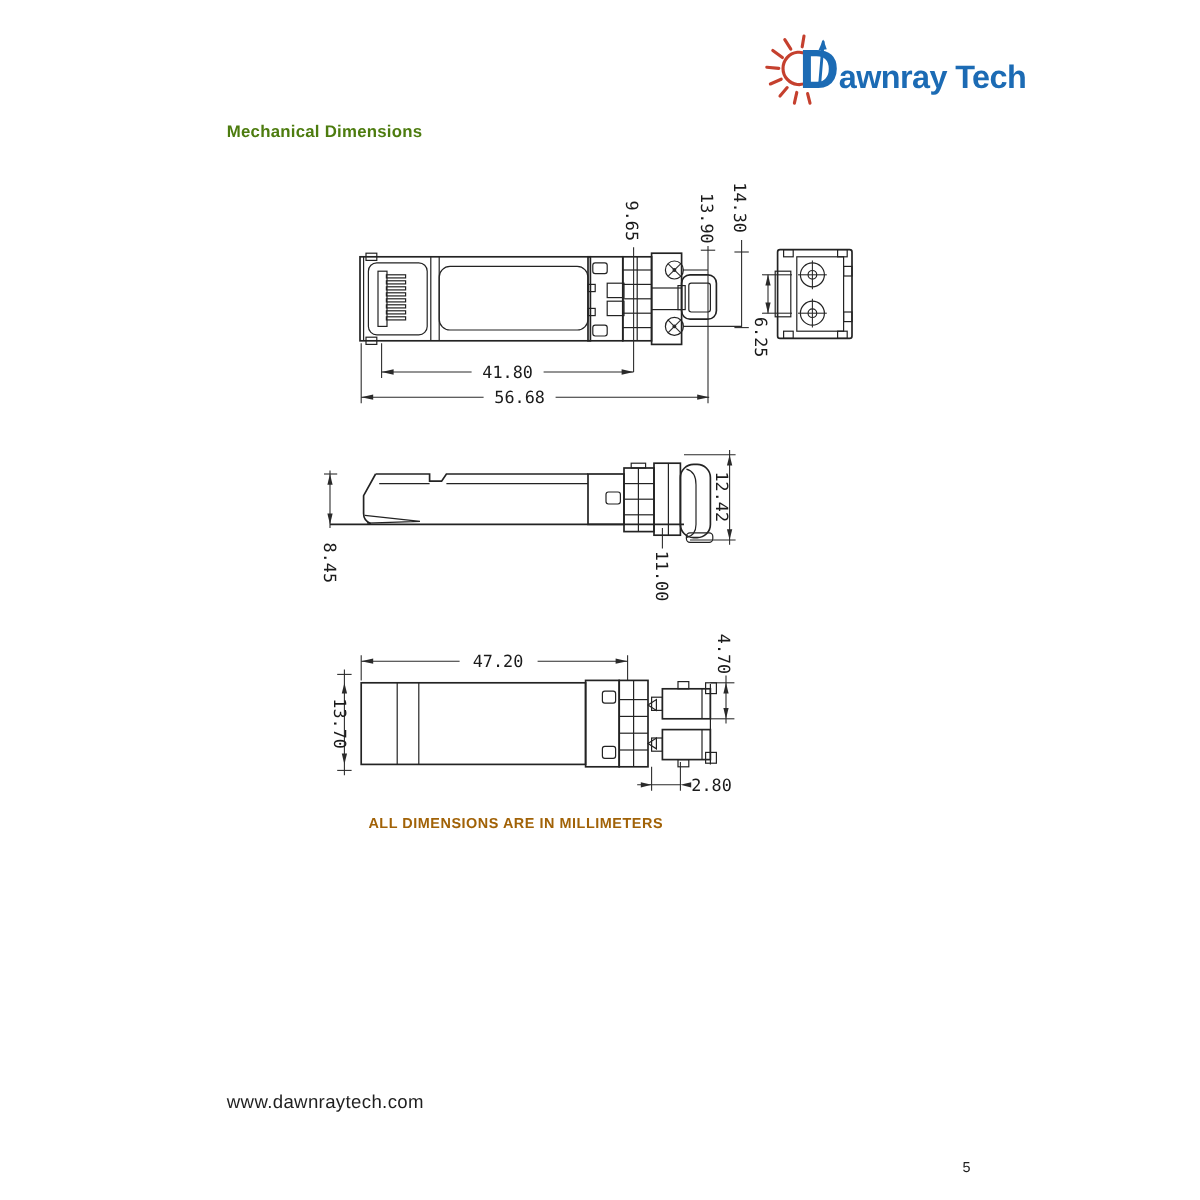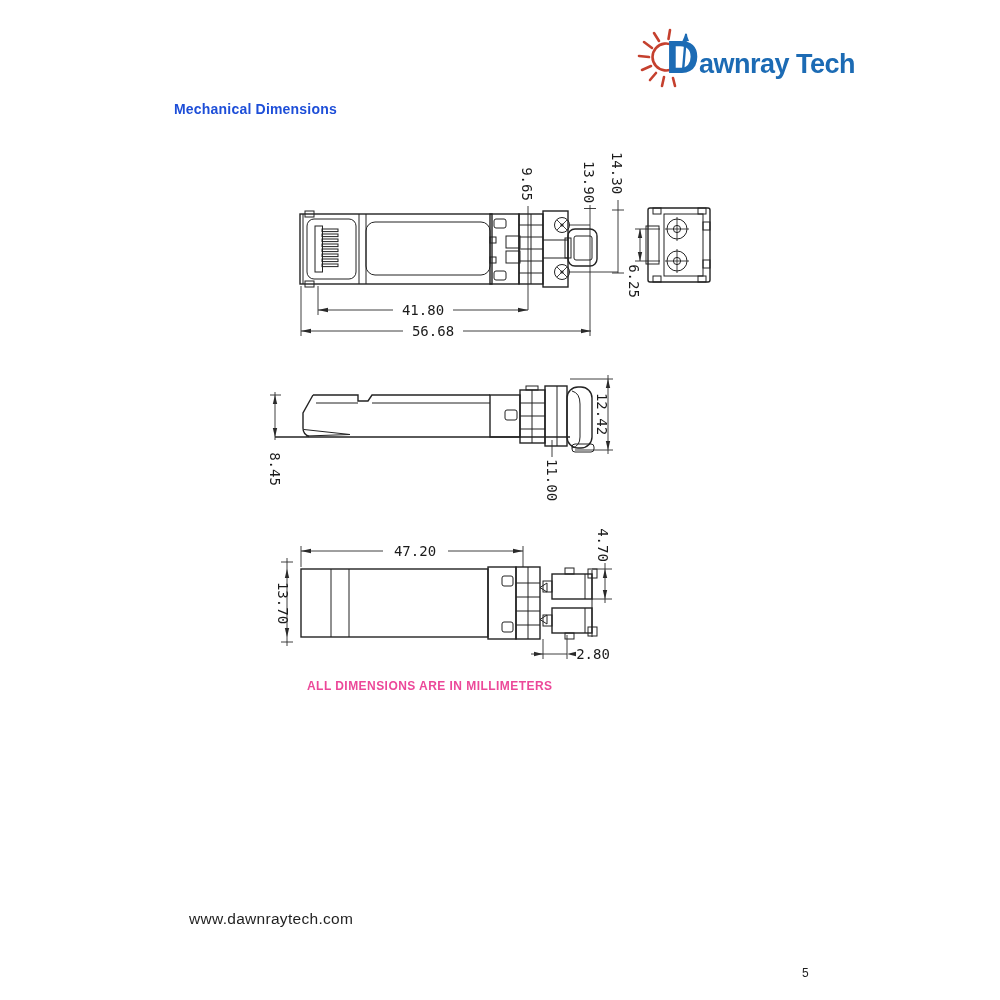--- a/index.html
+++ b/index.html
@@ -1,20 +1,20 @@
 <!DOCTYPE html>
 <html><head>
 <meta charset="utf-8">
 <style>
   html,body{margin:0;padding:0;background:#ffffff;}
   .page{position:relative;width:1000px;height:1000px;background:#ffffff;
         font-family:"Liberation Sans",sans-serif;overflow:hidden;}
   .abs{position:absolute;}
-  .section-title{left:174px;top:101px;font-size:14px;font-weight:bold;color:#1d4ed8;letter-spacing:.2px;}
-  .note{left:307px;top:679px;font-size:12px;font-weight:bold;color:#ec4899;letter-spacing:.45px;}
+  .section-title{left:189px;top:101px;font-size:14px;font-weight:bold;color:#4d7c0f;letter-spacing:.2px;}
+  .note{left:307px;top:679px;font-size:12px;font-weight:bold;color:#a16207;letter-spacing:.45px;}
   .footer-site{left:189px;top:910px;font-size:15.5px;color:#1f1f1f;letter-spacing:.3px;}
   .footer-page{left:802px;top:966px;font-size:12px;color:#1f1f1f;}
   
   .ln{stroke:#232323;stroke-width:1.4;fill:none;stroke-linejoin:miter;}
   .md{stroke:#232323;stroke-width:1;fill:none;}
   .dm{stroke:#2a2a2a;stroke-width:.9;fill:none;}
   .ar{fill:#2a2a2a;stroke:none;}
   .dim{font:14px "DejaVu Sans Mono",monospace;fill:#1b1b1b;}
   svg text{user-select:none;}
 </style>

